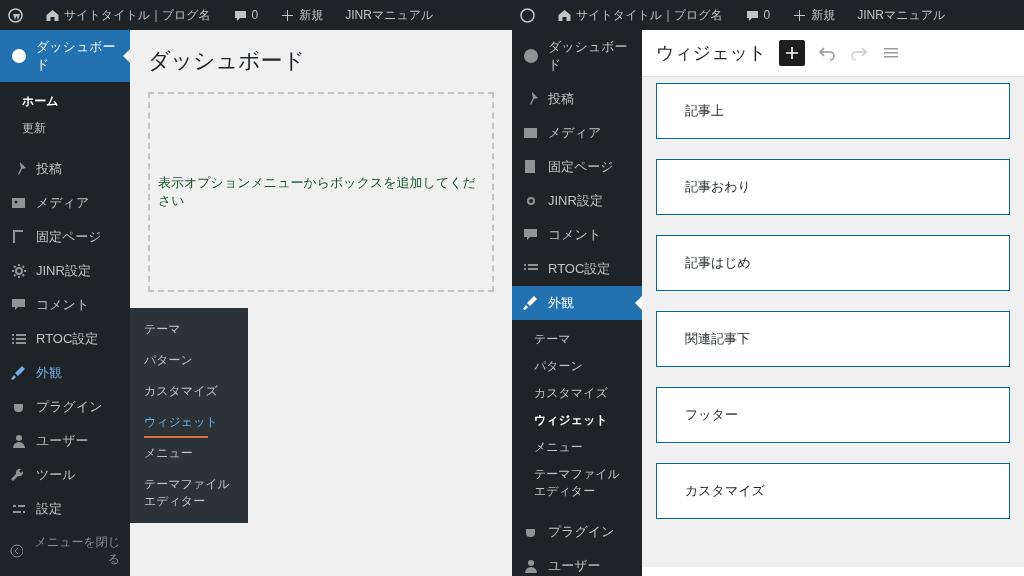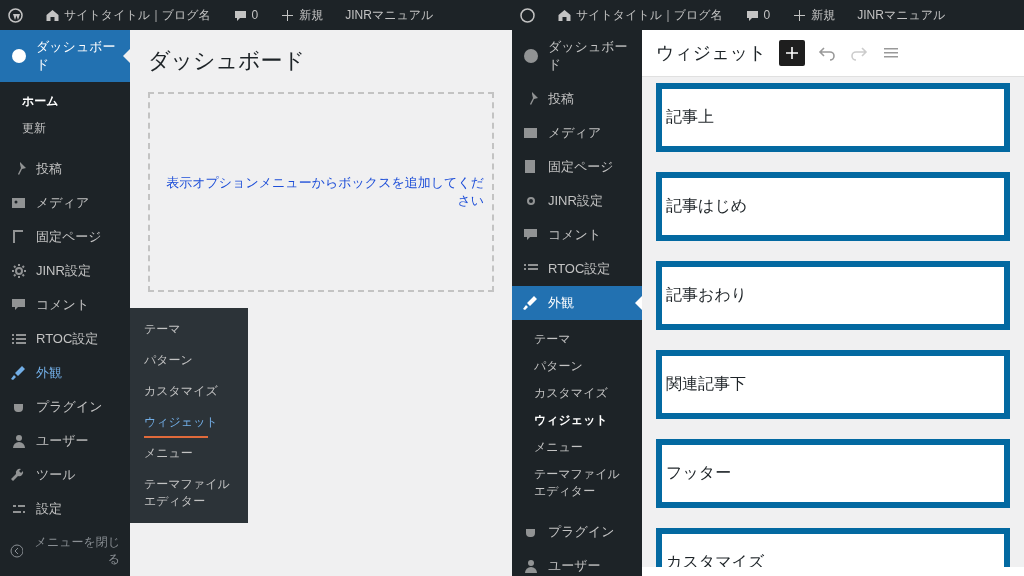--- a/index.html
+++ b/index.html
@@ -126,23 +126,23 @@
     font-weight: 400;
     color: #1d2327;
     margin: 6px 0 16px;
   }
   .dashed-box {
     border: 2px dashed #c3c3c3;
     height: 200px;
     display: flex;
     align-items: center;
     justify-content: center;
-    color: #1d4ed8;
+    color: #14532d;
     font-size: 13px;
-    text-align: right;
+    text-align: left;
     padding: 0 8px;
   }
 
   
   .content-right {
     position: absolute;
     top: 30px;
     left: 130px;
     width: 382px;
     height: 546px;
@@ -180,24 +180,24 @@
     align-items: center;
     justify-content: center;
     cursor: pointer;
     color: #999;
   }
   .hdr-icon svg { width: 18px; height: 18px; fill: currentColor; }
 
   .widget-list { background: #f0f0f1; padding: 6px 0; height: 490px; overflow: hidden; }
   .widget-area {
     background: #fff;
-    border: 6px solid #0369a1;
+    border: 1px solid #0369a1;
     margin: 0 14px 20px;
-    padding: 18px 4px;
-    font-size: 16px;
+    padding: 18px 28px;
+    font-size: 13px;
     color: #1d2327;
     cursor: pointer;
     position: relative;
   }
 
   
   .pane-left .flyout { top: 308px; }
 </style>
 </head>
 <body>
@@ -469,21 +469,21 @@
       </div>
       <div class="hdr-icon">
         <svg>
             <path d="M2 4h14v1.5h-14zM2 8h14v1.5h-14zM2 12h14v1.5h-14z"></path>
           </svg>
       </div>
     </div>
 
     <div class="widget-list">
       <div class="widget-area"><span>記事上</span></div>
+      <div class="widget-area"><span>記事おわり</span></div>
       <div class="widget-area"><span>記事はじめ</span></div>
-      <div class="widget-area"><span>記事おわり</span></div>
       <div class="widget-area"><span>関連記事下</span></div>
       <div class="widget-area"><span>フッター</span></div>
       <div class="widget-area"><span>カスタマイズ</span></div>
 
     </div>
   </div>
 </div>
 
 </body></html>

